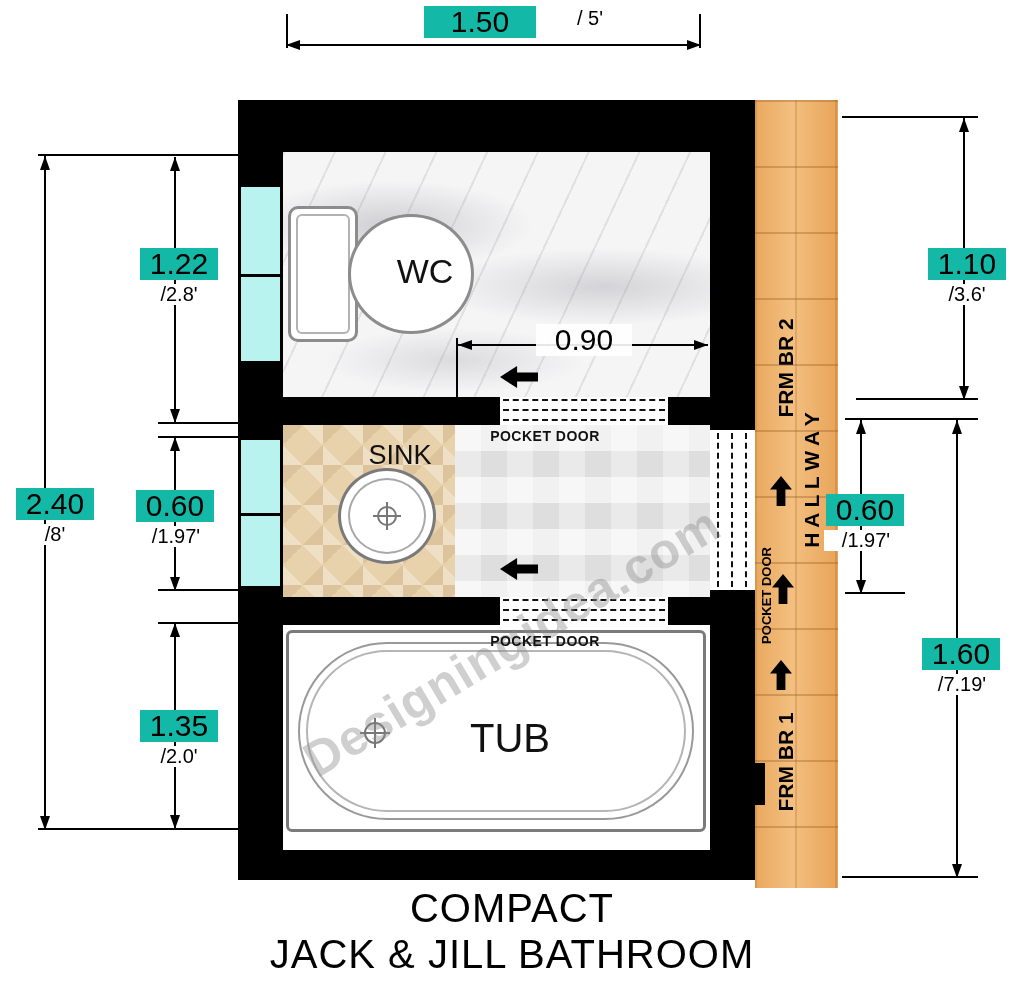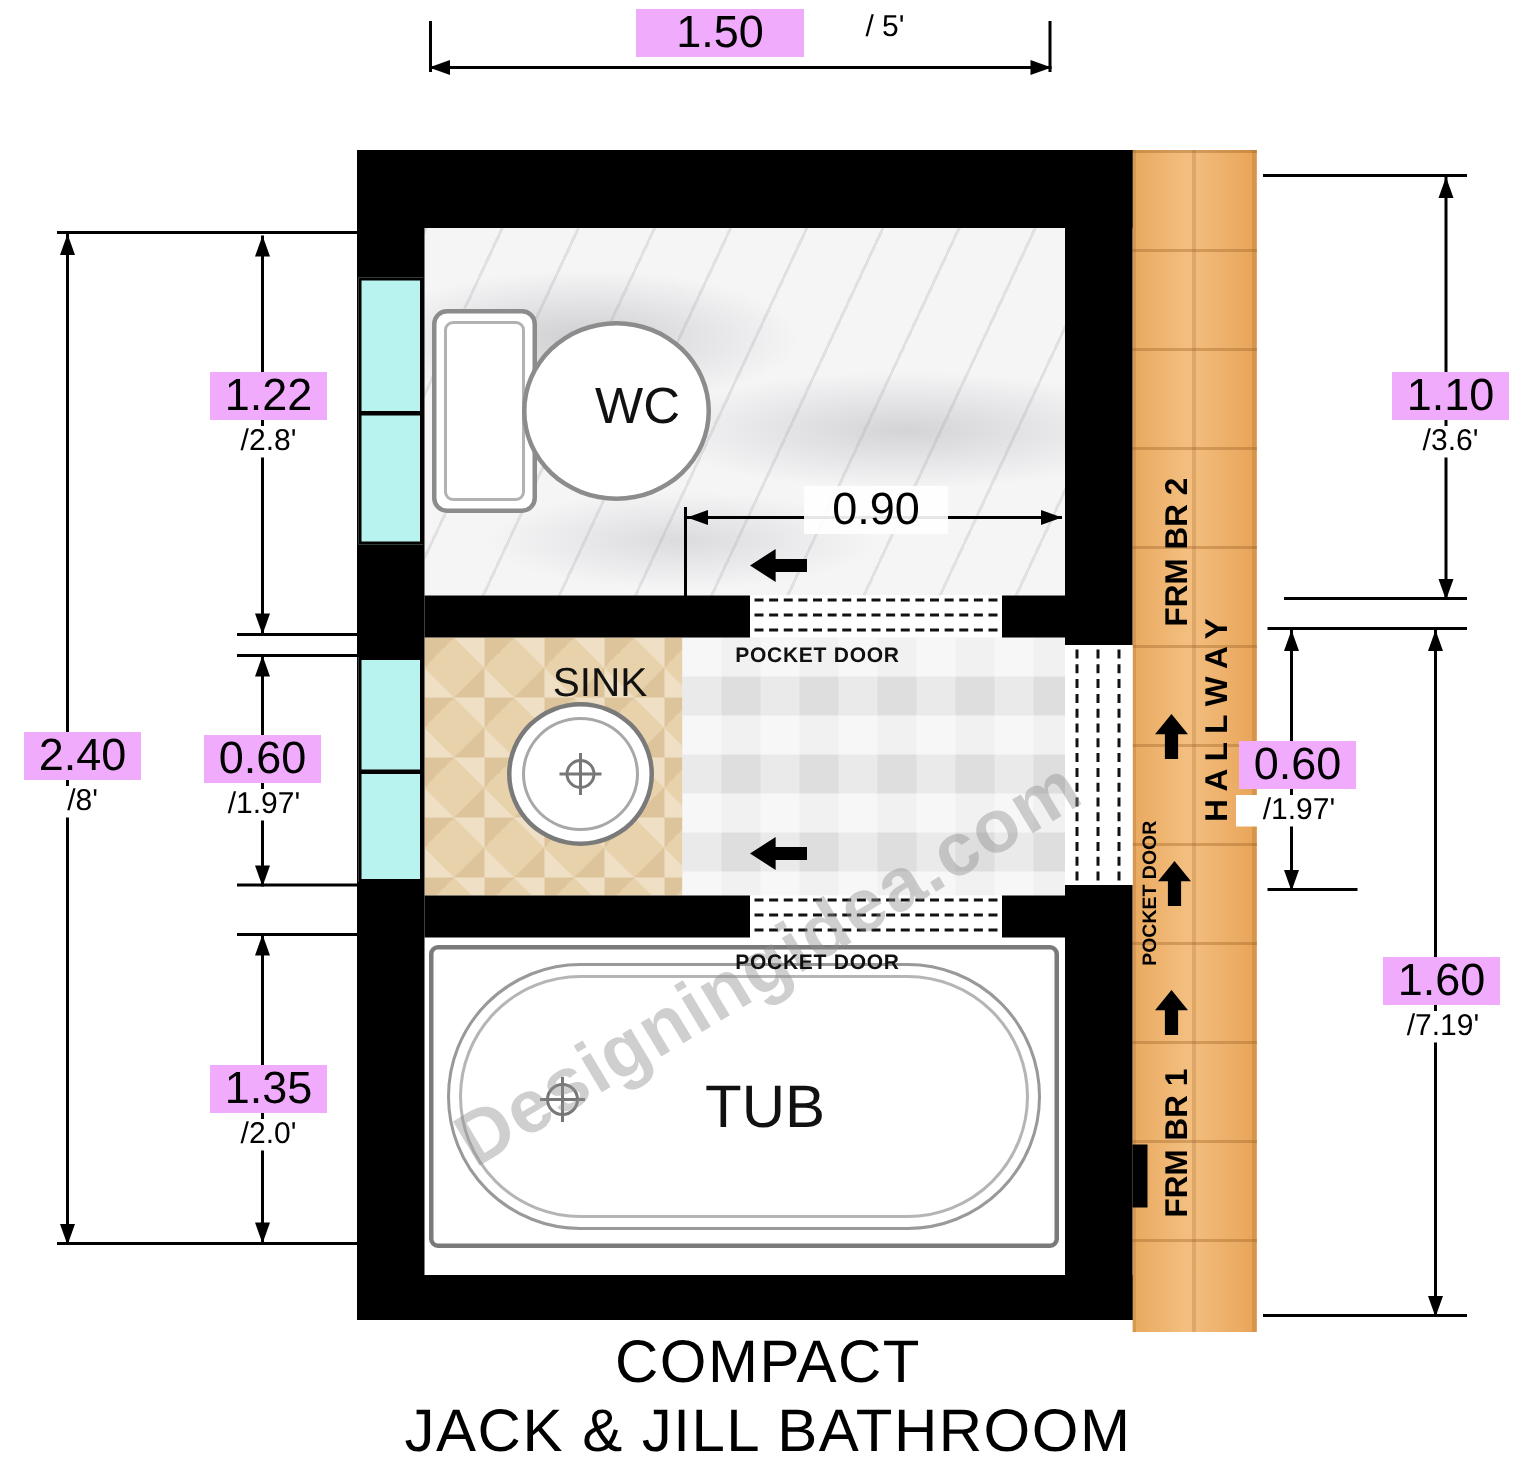--- a/index.html
+++ b/index.html
@@ -14,21 +14,21 @@
   .dline{background:#000;}
 
   
   .ah{width:0;height:0;border:solid transparent;}
   .ah-up{border-width:0 5px 14px 5px;border-bottom-color:#000;}
   .ah-down{border-width:14px 5px 0 5px;border-top-color:#000;}
   .ah-left{border-width:5px 14px 5px 0;border-right-color:#000;}
   .ah-right{border-width:5px 0 5px 14px;border-left-color:#000;}
 
   
-  .dimtext{font-size:30px;line-height:1.05;text-align:center;background:#f0abfc;padding:0 2px;}
+  .dimtext{font-size:30px;line-height:1.05;text-align:center;background:#14b8a6;padding:0 2px;}
   .dimsub{font-size:20px;line-height:1.05;text-align:center;background:#fff;padding:0 2px;}
 
   
   .marble{background:
     radial-gradient(ellipse 220px 70px at 25% 30%, rgba(150,150,158,.40), transparent 65%),
     radial-gradient(ellipse 260px 60px at 75% 55%, rgba(150,150,158,.35), transparent 65%),
     radial-gradient(ellipse 200px 50px at 40% 85%, rgba(160,160,168,.30), transparent 65%),
     repeating-linear-gradient(115deg, rgba(120,120,130,.16) 0 2px, transparent 2px 46px),
     #f5f5f6;}
   .tantile{background:

